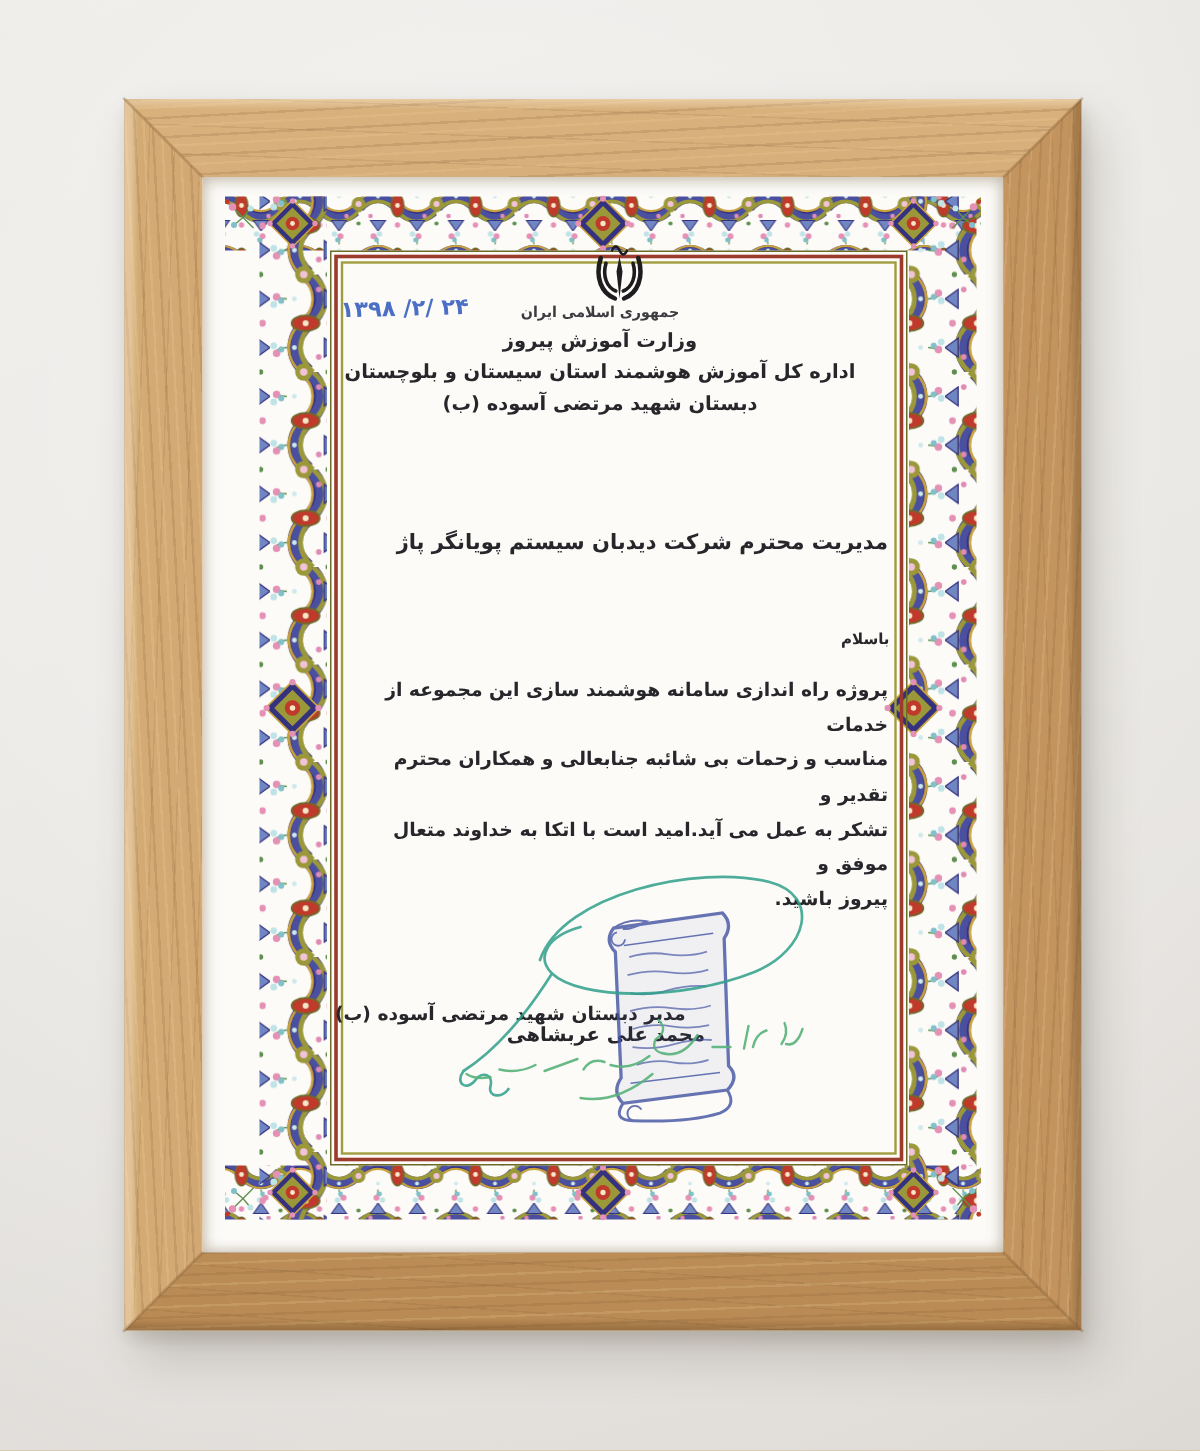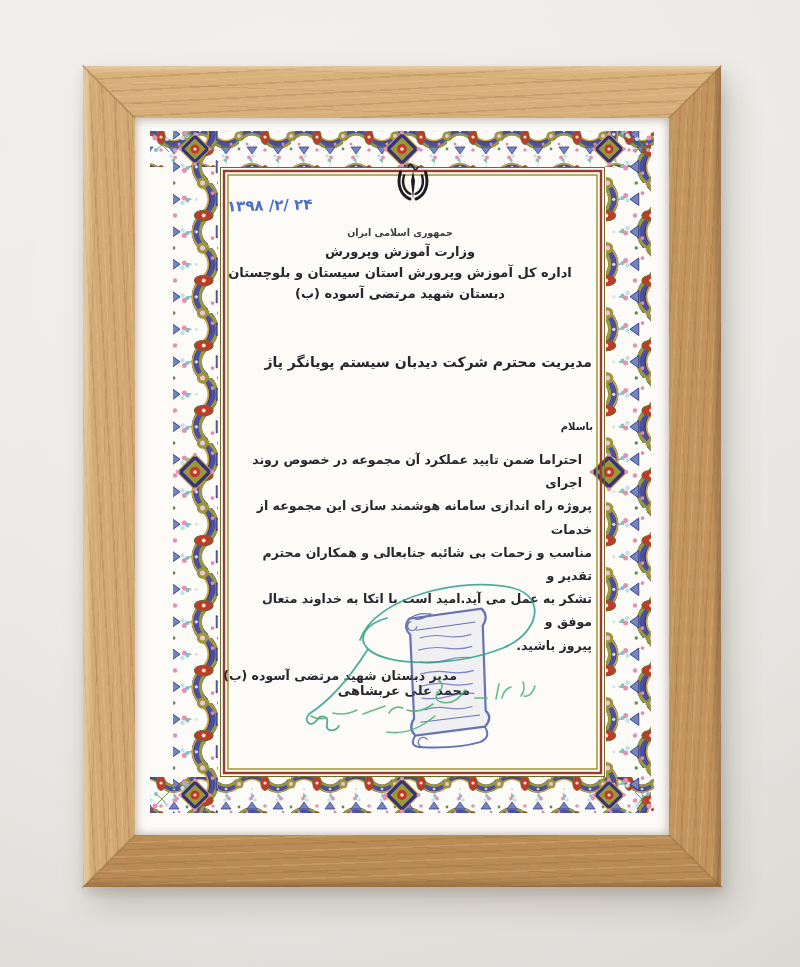--- a/index.html
+++ b/index.html
@@ -57,21 +57,21 @@
   .m-tr{left:574px;top:25px;transform:rotate(-45deg);}
   .m-bl{left:-12px;top:794px;transform:rotate(-45deg);}
   .m-br{left:574px;top:794px;transform:rotate(45deg);}
   .paper{
     position:absolute;inset:52px;background:#fcfbf8;
     box-shadow:inset 0 4px 9px rgba(95,72,40,.16), inset 0 -3px 7px rgba(95,72,40,.10),
                inset 4px 0 9px rgba(95,72,40,.12), inset -4px 0 9px rgba(95,72,40,.12);
   }
   .ornament,.overlay{position:absolute;left:0;top:0;width:534px;height:717px;}
   .txt{position:absolute;color:#26262b;font-weight:700;white-space:nowrap;}
-  .center-col{left:93px;width:344px;text-align:center;margin-top:24px;}
+  .center-col{left:93px;width:344px;text-align:center;}
   .date-hand{
     position:absolute;left:92px;top:78px;width:120px;
     color:#4a6fc4;font-size:15px;font-weight:700;letter-spacing:1px;
     transform:rotate(-1.5deg);direction:ltr;text-align:left;
   }
   .emblem{position:absolute;left:256px;top:45px;width:44px;height:40px;}
   .emblem-caption{
     position:absolute;top:85px;font-size:9.5px;font-weight:600;color:#3b3b40;
     transform:scaleY(1.05);
   }
@@ -202,30 +202,29 @@
           <path d="M3,16 C12,12.5 16.5,2 12.5,-11" stroke-width="3"></path>
           <path d="M2.5,11 C8.5,8.5 11.5,1 9,-7.5" stroke-width="2.4"></path>
           <path d="M-3,16 C-12,12.5 -16.5,2 -12.5,-11" stroke-width="3"></path>
           <path d="M-2.5,11 C-8.5,8.5 -11.5,1 -9,-7.5" stroke-width="2.4"></path>
         </g>
         <polygon points="0,-12 2,-2 0,16 -2,-2" fill="#1d1d1f"></polygon>
       </svg>
       <div class="txt center-col emblem-caption">جمهوری اسلامی ایران</div>
 
       <div class="txt center-col letterhead">
-        <div>وزارت آموزش وپرورش</div>
-        <div>اداره کل آموزش وپرورش استان سیستان و بلوچستان</div>
+        <div>وزارت آموزش پیروز</div>
+        <div>اداره کل آموزش هوشمند استان سیستان و بلوچستان</div>
         <div>دبستان شهید مرتضی آسوده (ب)</div>
       </div>
 
       <div class="txt recipient">مدیریت محترم شرکت دیدبان سیستم پویانگر پاژ</div>
       <div class="txt salutation">باسلام</div>
 
       <div class="bodytext">
-        <div class="first">احتراما ضمن تایید عملکرد آن مجموعه در خصوص روند اجرای</div>
         <div>پروژه راه اندازی سامانه هوشمند سازی این مجموعه از خدمات</div>
         <div>مناسب و زحمات بی شائبه جنابعالی و همکاران محترم تقدیر و</div>
         <div>تشکر به عمل می آید.امید است با اتکا به خداوند متعال موفق و</div>
         <div>پیروز باشید.</div>
       </div>
 
       <div class="txt sig-name">محمد علی عربشاهی</div>
       <div class="txt sig-role">مدیر دبستان شهید مرتضی آسوده (ب)</div>
 
       <svg class="overlay" viewBox="0 0 534 717">

